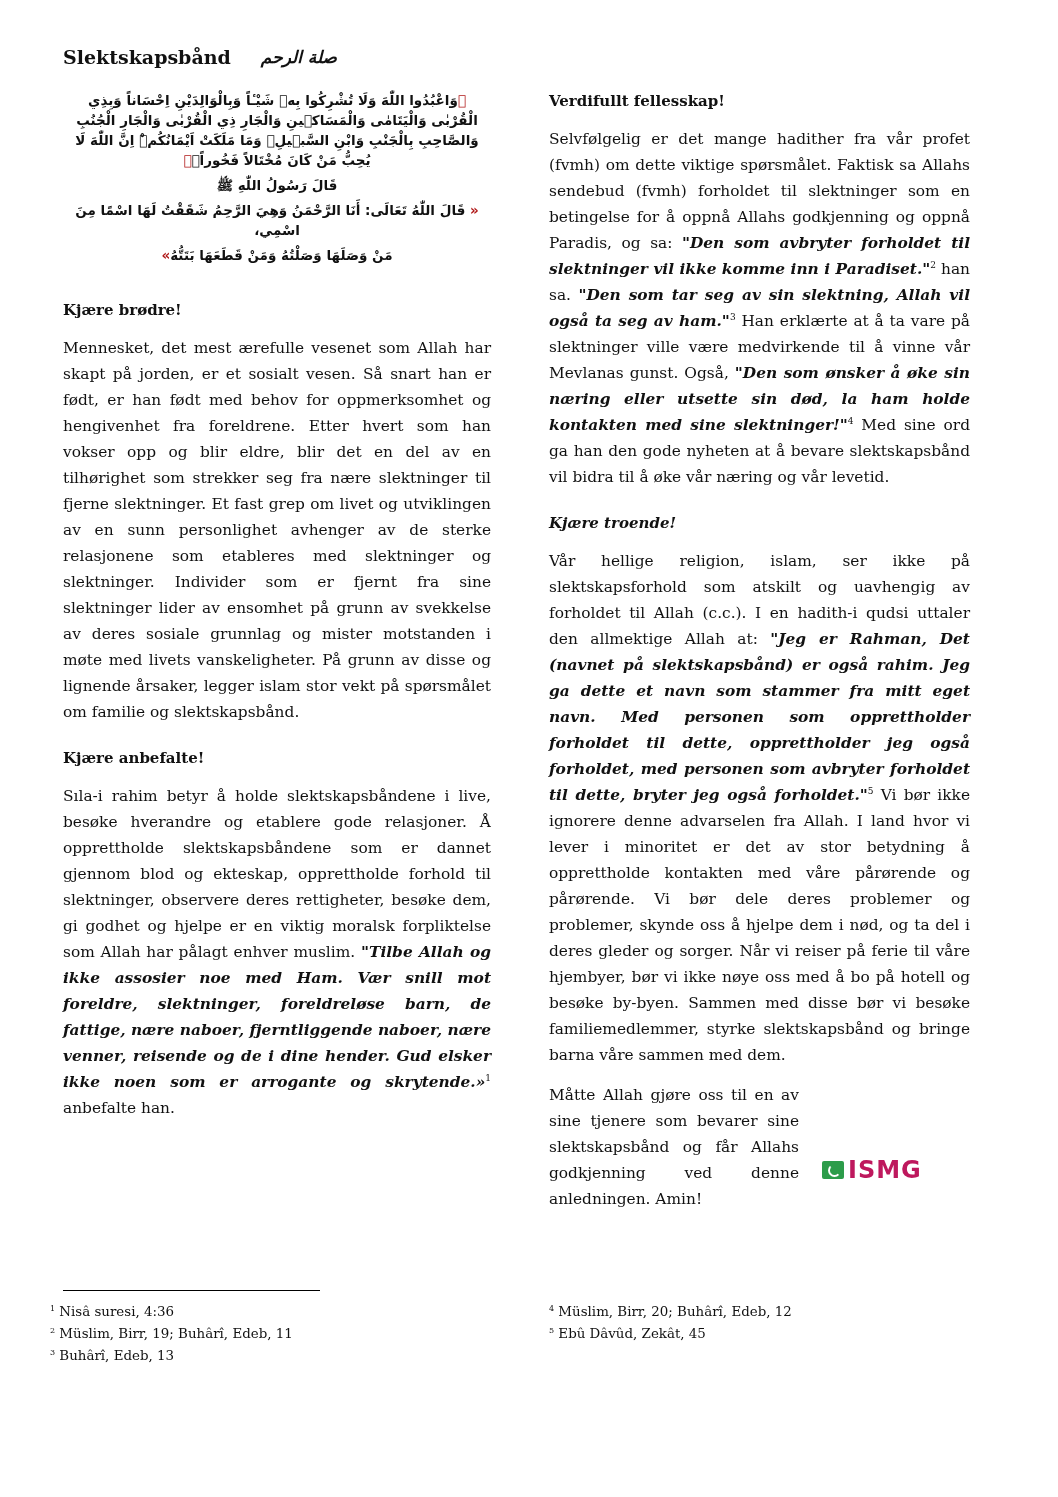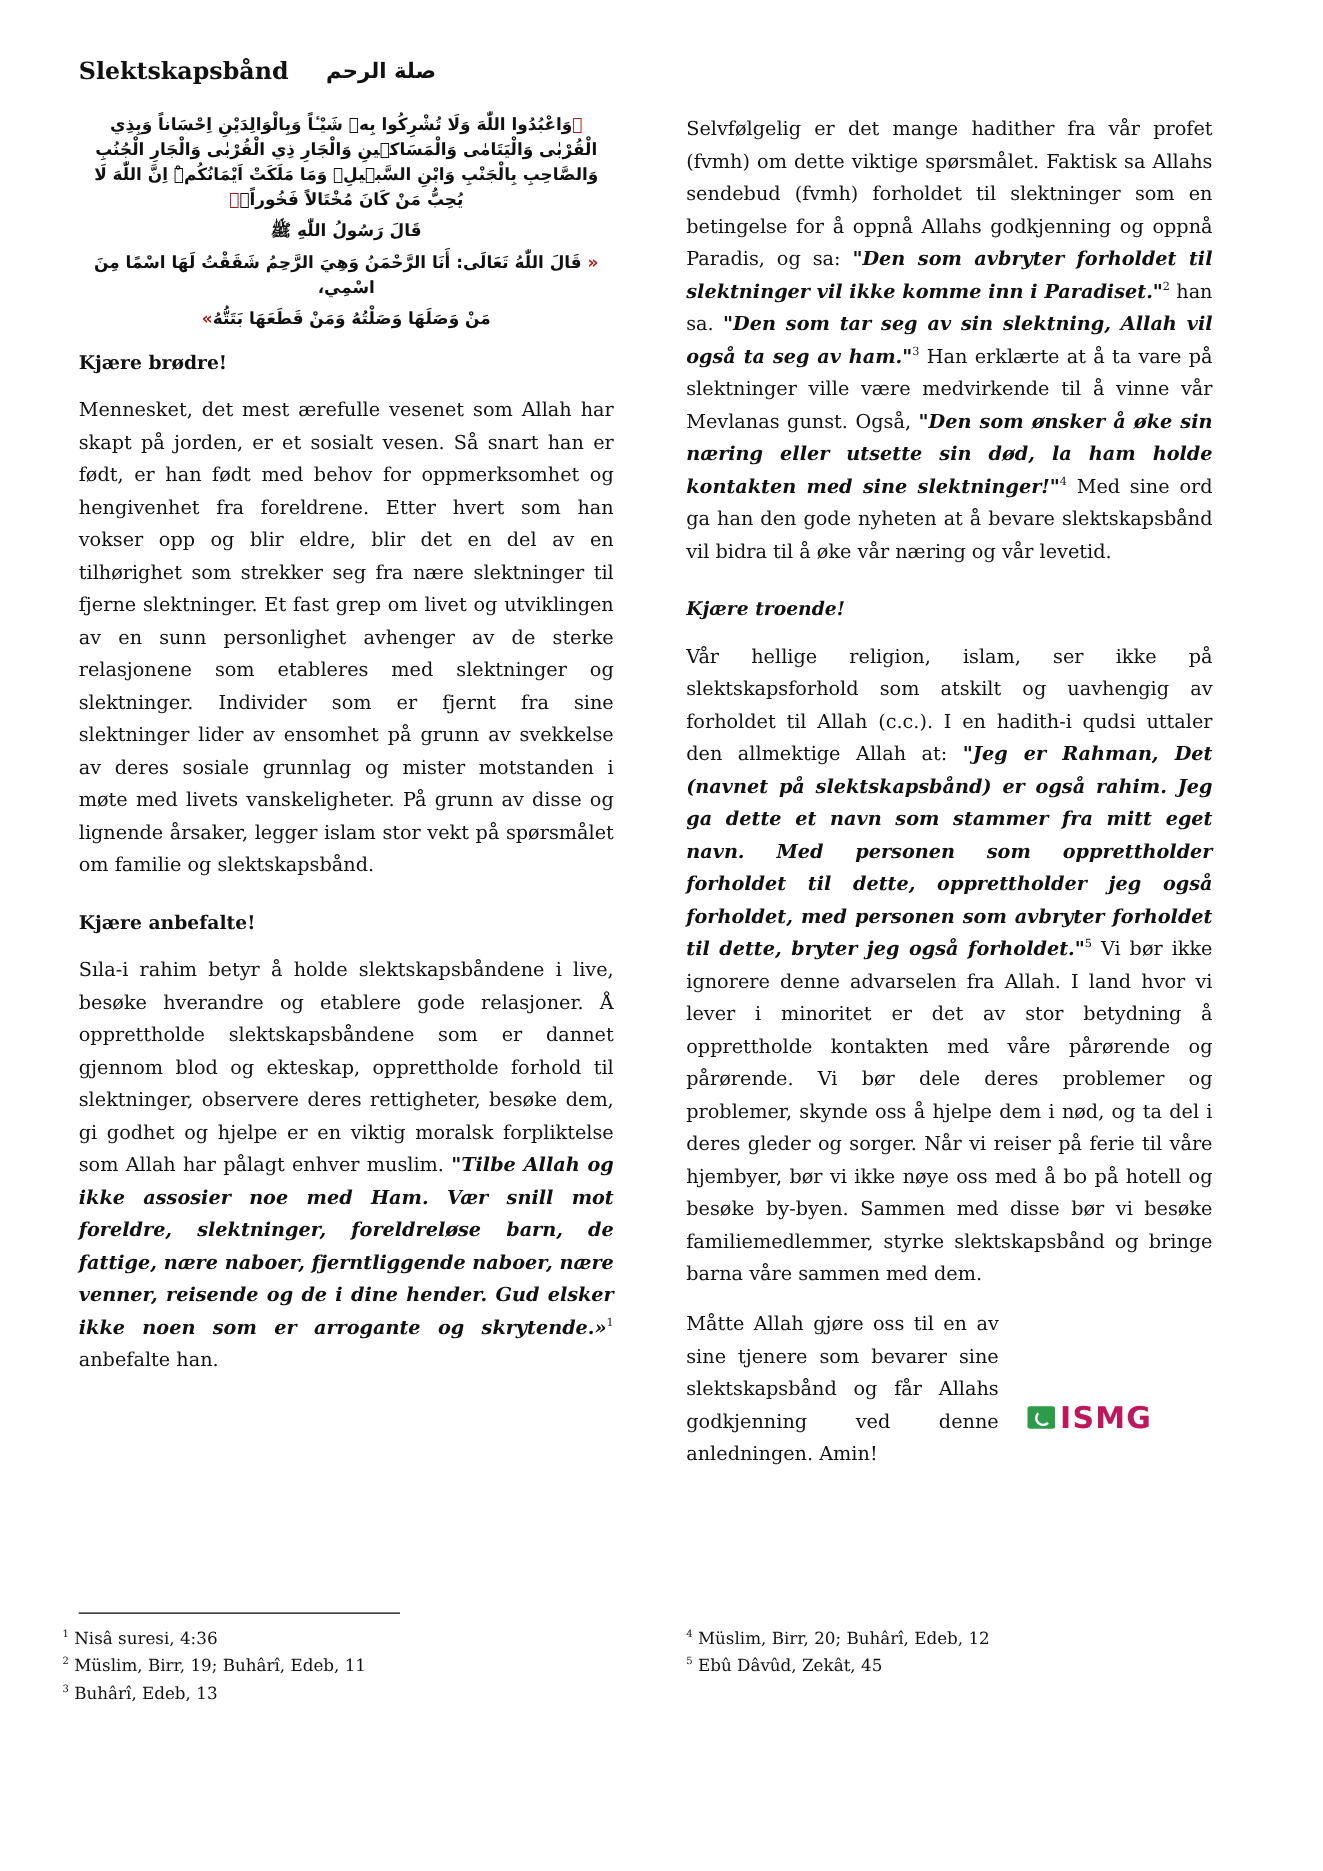--- a/index.html
+++ b/index.html
@@ -3,21 +3,21 @@
 <meta charset="utf-8">
 <style>
   html, body { margin: 0; padding: 0; background: #ffffff; }
   body { width: 1058px; height: 1497px; position: relative; overflow: hidden;
          font-family: "DejaVu Serif", "Liberation Serif", serif; color: #111; }
   .col { position: absolute; }
   .col-left { left: 63px; top: 44px; width: 428px; }
   .col-right { left: 549px; top: 90px; width: 421px; }
   .title { font-weight: bold; font-size: 19px; line-height: 26px; margin: 0; }
   .subtitle-row { font-weight: bold; font-size: 19px; line-height: 26px; display: flex; align-items: flex-end; gap: 30px; }
-  .subtitle-ar { font-family: "DejaVu Sans", sans-serif; font-size: 17px; font-weight: bold; direction: rtl; }
+  .subtitle-ar { font-family: "DejaVu Sans", sans-serif; font-size: 17px; font-weight: bold; direction: rtl; font-style: italic; }
   .arabic-block { margin-top: 20px; text-align: center; direction: rtl;
                   font-family: "DejaVu Sans", sans-serif; font-weight: bold; font-size: 13.5px; line-height: 20px; }
   .arabic-block p { margin: 0; }
   .arabic-block .ar-line { margin-top: 5px; }
   .red { color: #b01818; }
   h3 { font-size: 15px; font-weight: bold; margin: 22px 0 14px 0; line-height: 22px; }
   h3.italic { font-style: italic; }
   .para { font-size: 15.4px; line-height: 26px; text-align: justify; margin: 0 0 14px 0; }
   .para b i, .q { font-weight: bold; font-style: italic; }
   sup { font-size: 9px; line-height: 0; vertical-align: super; }
@@ -49,28 +49,29 @@
     <p class="ar-line">قَالَ رَسُولُ اللّٰهِ ﷺ</p>
     <p class="ar-line">
       <span class="red">«</span>
       <span>قَالَ اللّٰهُ تَعَالَى: أَنَا الرَّحْمَنُ وَهِيَ الرَّحِمُ شَقَقْتُ لَهَا اسْمًا مِنَ اسْمِي،</span>
     </p>
     <p class="ar-line">
       <span>مَنْ وَصَلَهَا وَصَلْتُهُ وَمَنْ قَطَعَهَا بَتَتُّهُ</span><span class="red">»</span>
     </p>
   </div>
 
-  <h3 style="margin-top:14px">Kjære brødre!</h3>
+  <h3 style="margin-top:34px">Kjære brødre!</h3>
   <p class="para">Mennesket, det mest ærefulle vesenet som Allah har skapt på jorden, er et sosialt vesen. Så snart han er født, er han født med behov for oppmerksomhet og hengivenhet fra foreldrene. Etter hvert som han vokser opp og blir eldre, blir det en del av en tilhørighet som strekker seg fra nære slektninger til fjerne slektninger. Et fast grep om livet og utviklingen av en sunn personlighet avhenger av de sterke relasjonene som etableres med slektninger og slektninger. Individer som er fjernt fra sine slektninger lider av ensomhet på grunn av svekkelse av deres sosiale grunnlag og mister motstanden i møte med livets vanskeligheter. På grunn av disse og lignende årsaker, legger islam stor vekt på spørsmålet om familie og slektskapsbånd.</p>
 
   <h3>Kjære anbefalte!</h3>
   <p class="para"><span>Sıla-i rahim betyr å holde slektskapsbåndene i live, besøke hverandre og etablere gode relasjoner. Å opprettholde slektskapsbåndene som er dannet gjennom blod og ekteskap, opprettholde forhold til slektninger, observere deres rettigheter, besøke dem, gi godhet og hjelpe er en viktig moralsk forpliktelse som Allah har pålagt enhver muslim. </span><span class="q">"Tilbe Allah og ikke assosier noe med Ham. Vær snill mot foreldre, slektninger, foreldreløse barn, de fattige, nære naboer, fjerntliggende naboer, nære venner, reisende og de i dine hender. Gud elsker ikke noen som er arrogante og skrytende.»</span><sup>1</sup><span> anbefalte han.</span></p>
 </div>
 
 <div class="col col-right">
+  <h3 style="margin-top:0">Verdifullt fellesskap!</h3>
   <p class="para"><span>Selvfølgelig er det mange hadither fra vår profet (fvmh) om dette viktige spørsmålet. Faktisk sa Allahs sendebud (fvmh) forholdet til slektninger som en betingelse for å oppnå Allahs godkjenning og oppnå Paradis, og sa: </span><span class="q">"Den som avbryter forholdet til slektninger vil ikke komme inn i Paradiset."</span><sup>2</sup><span> han sa. </span><span class="q">"Den som tar seg av sin slektning, Allah vil også ta seg av ham."</span><sup>3</sup><span> Han erklærte at å ta vare på slektninger ville være medvirkende til å vinne vår Mevlanas gunst. Også, </span><span class="q">"Den som ønsker å øke sin næring eller utsette sin død, la ham holde kontakten med sine slektninger!"</span><sup>4</sup><span> Med sine ord ga han den gode nyheten at å bevare slektskapsbånd vil bidra til å øke vår næring og vår levetid.</span></p>
 
   <h3 class="italic">Kjære troende!</h3>
   <p class="para"><span>Vår hellige religion, islam, ser ikke på slektskapsforhold som atskilt og uavhengig av forholdet til Allah (c.c.). I en hadith-i qudsi uttaler den allmektige Allah at: </span><span class="q">"Jeg er Rahman, Det (navnet på slektskapsbånd) er også rahim. Jeg ga dette et navn som stammer fra mitt eget navn. Med personen som opprettholder forholdet til dette, opprettholder jeg også forholdet, med personen som avbryter forholdet til dette, bryter jeg også forholdet."</span><sup>5</sup><span> Vi bør ikke ignorere denne advarselen fra Allah. I land hvor vi lever i minoritet er det av stor betydning å opprettholde kontakten med våre pårørende og pårørende. Vi bør dele deres problemer og problemer, skynde oss å hjelpe dem i nød, og ta del i deres gleder og sorger. Når vi reiser på ferie til våre hjembyer, bør vi ikke nøye oss med å bo på hotell og besøke by-byen. Sammen med disse bør vi besøke familiemedlemmer, styrke slektskapsbånd og bringe barna våre sammen med dem.</span></p>
 
   <div class="closing">
     <p class="para" style="width:250px;">Måtte Allah gjøre oss til en av sine tjenere som bevarer sine slektskapsbånd og får Allahs godkjenning ved denne anledningen. Amin!</p>
     <div class="logo">
       <span class="logo-mark" style="background: rgb(44, 156, 74);"></span>
       <span class="logo-text">ISMG</span>

